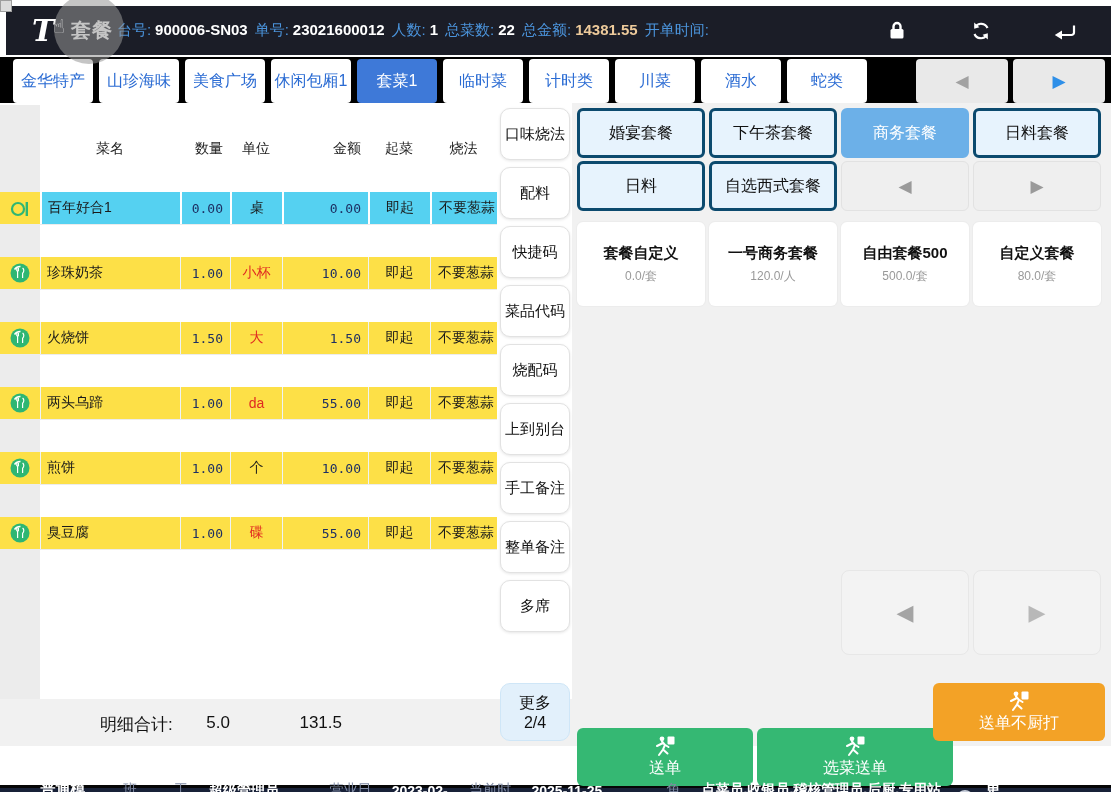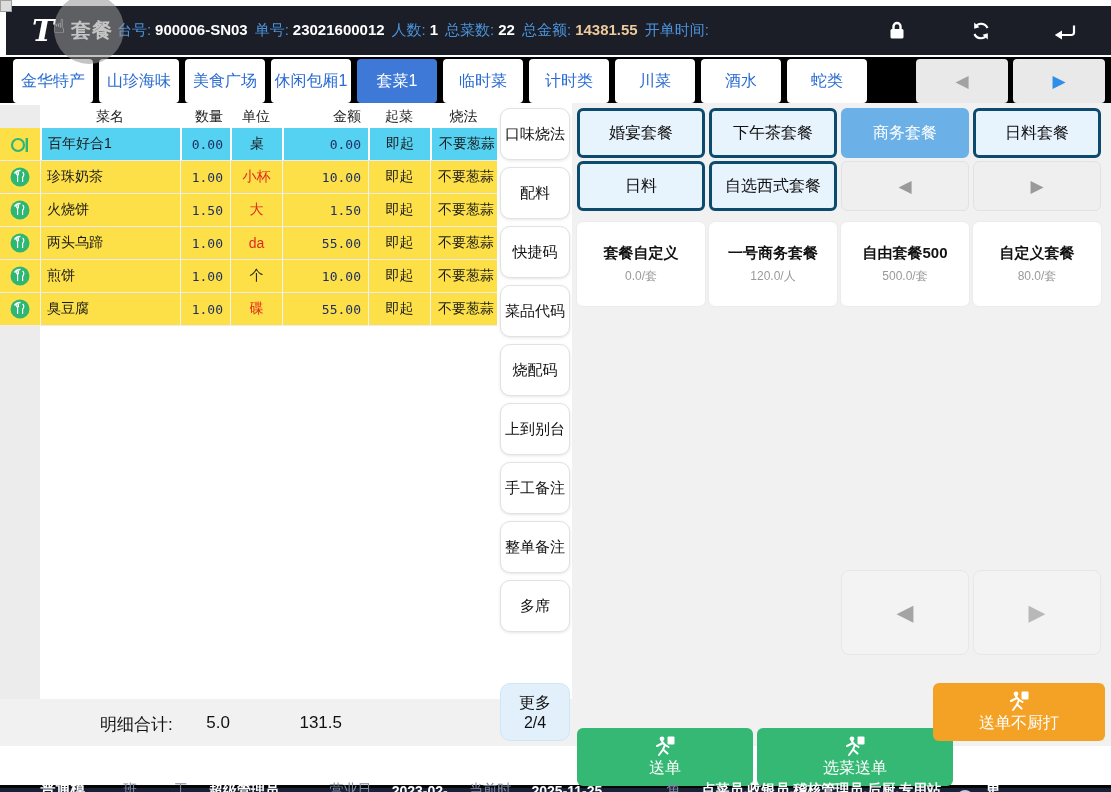--- a/index.html
+++ b/index.html
@@ -36,21 +36,21 @@
   .tab-arrow { width:92px; height:44px; background:#e9e9e9; border-radius:4px;
     display:flex; align-items:center; justify-content:center; font-size:17px; cursor:pointer; }
   .tab-arrow.prev { color:#a2a2a2; }
   .tab-arrow.next { color:#2e8fe8; }
   
   .right-bg { position:absolute; left:572px; top:103px; width:539px; height:643px; background:#f1f1f1; }
   .icon-strip { position:absolute; left:0; top:105px; width:40px; height:594px; background:#ececec; }
   .totals-strip { position:absolute; left:0; top:699px; width:572px; height:47px; background:#f1f1f1; }
   
   .otable { position:absolute; left:0; top:105px; width:497px; z-index:2; }
-  .thead, .trow { display:grid; grid-template-columns:40px 140px 50px 52px 86px 62px 67px; align-items:center; }
+  .thead, .trow { display:grid; grid-template-columns:40px 140px 50px 52px 86px 62px 67px; align-items:center;margin-top:32px; }
   .thead { height:23px; font-size:14px; color:#222; background:transparent; }
   .trow { height:33px; background:#fde047; border-bottom:1px solid #ececec; font-size:14px; cursor:pointer; }
   .trow .cell { height:100%; display:flex; align-items:center; border-left:1px solid #eef3f6; }
   .trow .cell.iconc { border-left:none; background:transparent; justify-content:center; }
   .trow.selected .cell { background:#55d1f1; border-left:2px solid #fff; }
   .trow.selected .cell.iconc { background:transparent; border-left:none; }
   .c-name { padding-left:6px; }
   .c-num { justify-content:flex-end; padding-right:7px;
     font-family:"DejaVu Sans Mono",monospace; font-size:13px; color:#1d2f63; }
   .c-unit { justify-content:center; }

